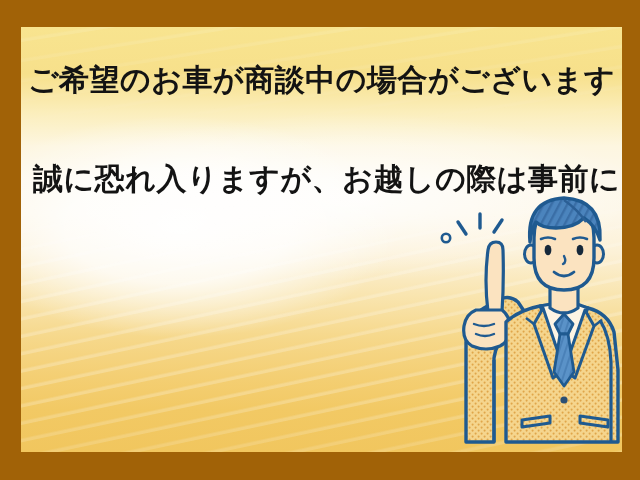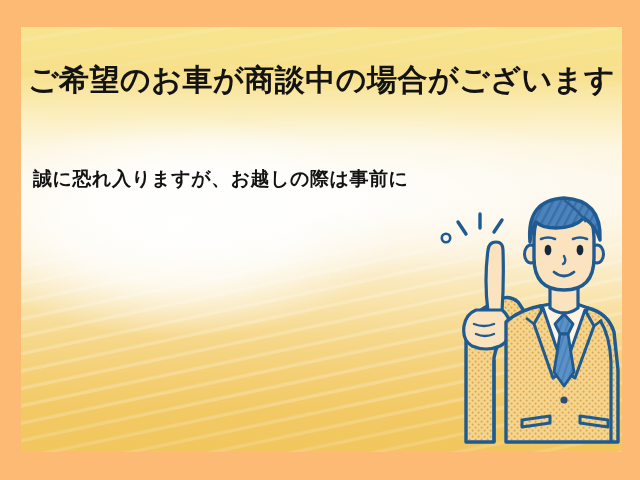--- a/index.html
+++ b/index.html
@@ -12,21 +12,21 @@
     height: 480px;
     overflow: hidden;
     font-family: "Liberation Sans", "DejaVu Sans", sans-serif;
   }
 
   
   .canvas {
     position: relative;
     width: 640px;
     height: 480px;
-    background: #fdba74;
+    background: #a16207;
   }
 
   
   .panel {
     position: absolute;
     left: 21px;
     top: 27px;
     width: 601px;
     height: 425px;
     overflow: hidden;
@@ -103,21 +103,21 @@
   
   .body-copy {
     position: absolute;
     left: 12px;
     top: 122px;
     width: 560px;
   }
   .body-line {
     font-family: "DejaVu Sans", "Liberation Sans", sans-serif;
     font-weight: 700;
-    font-size: 19px;
+    font-size: 30px;
     line-height: 59px;
     letter-spacing: 0.5px;
     color: #131313;
     white-space: nowrap;
   }
 
   
   .illustration {
     position: absolute;
     right: -2px;

